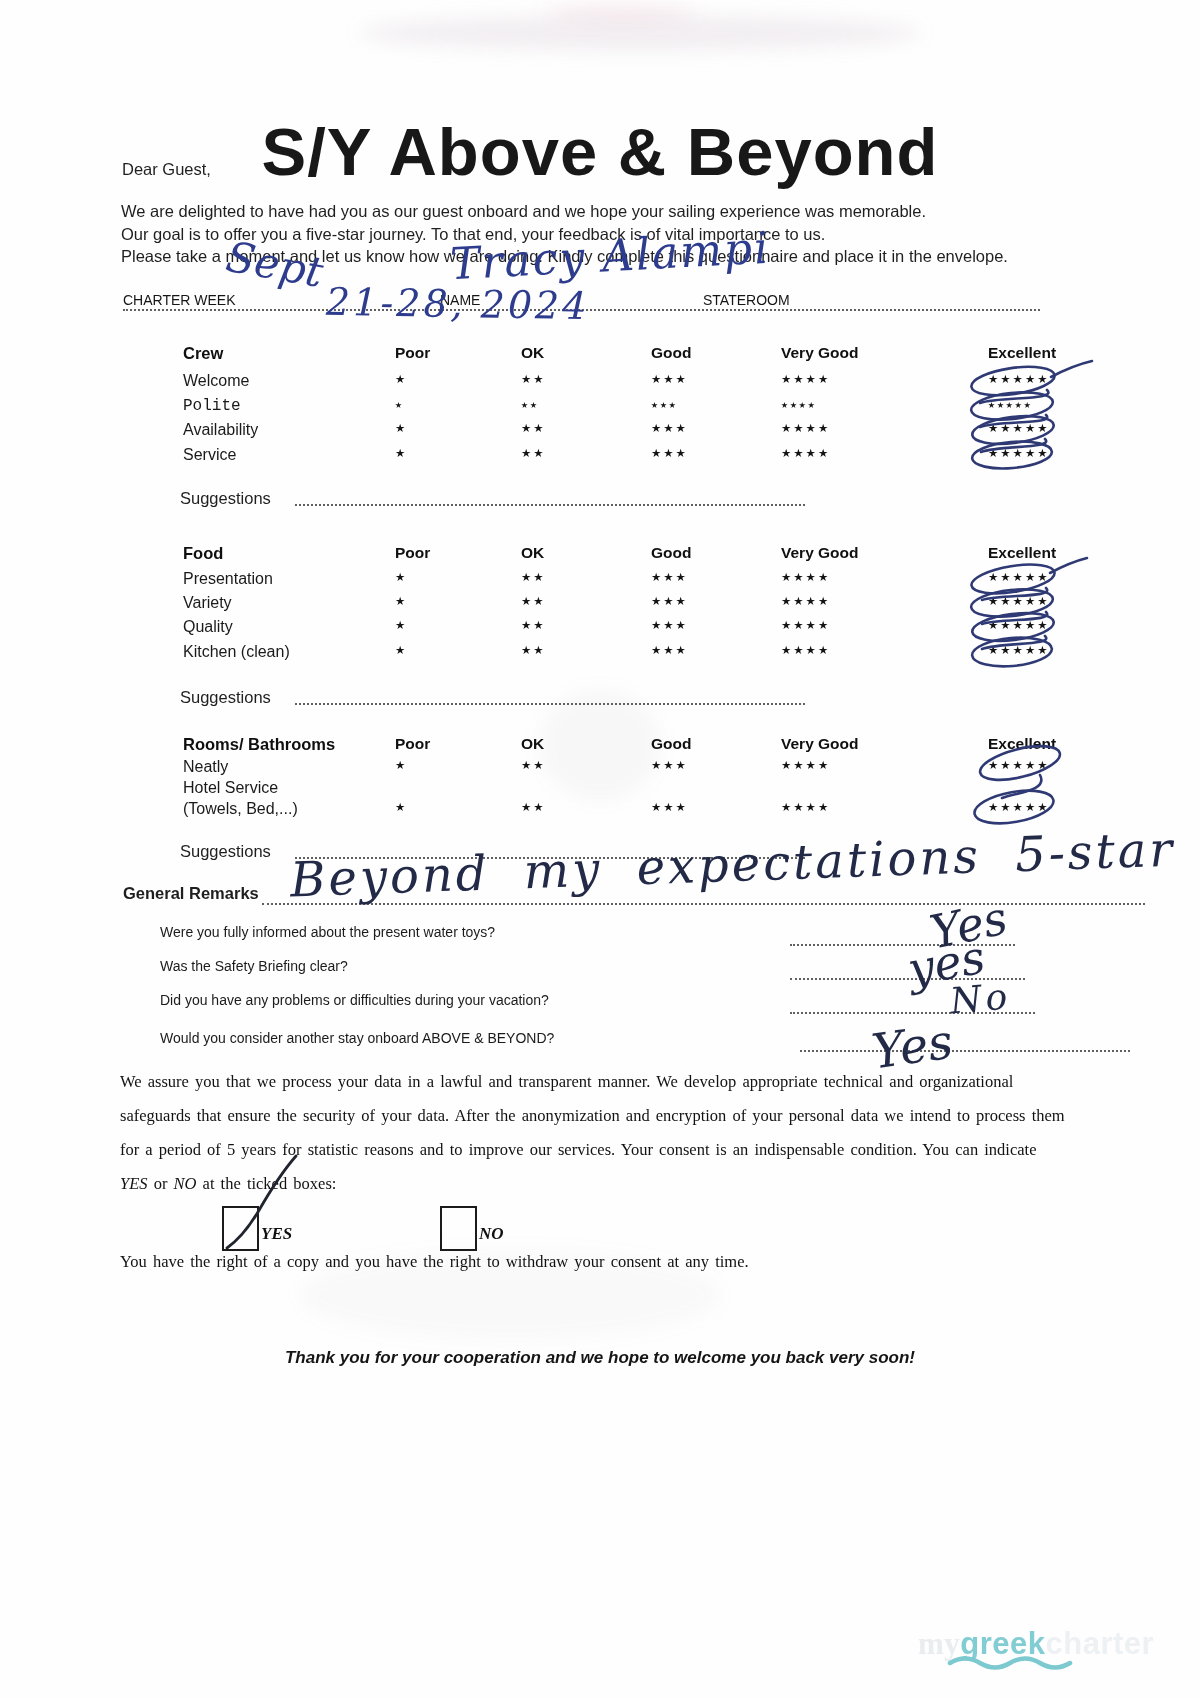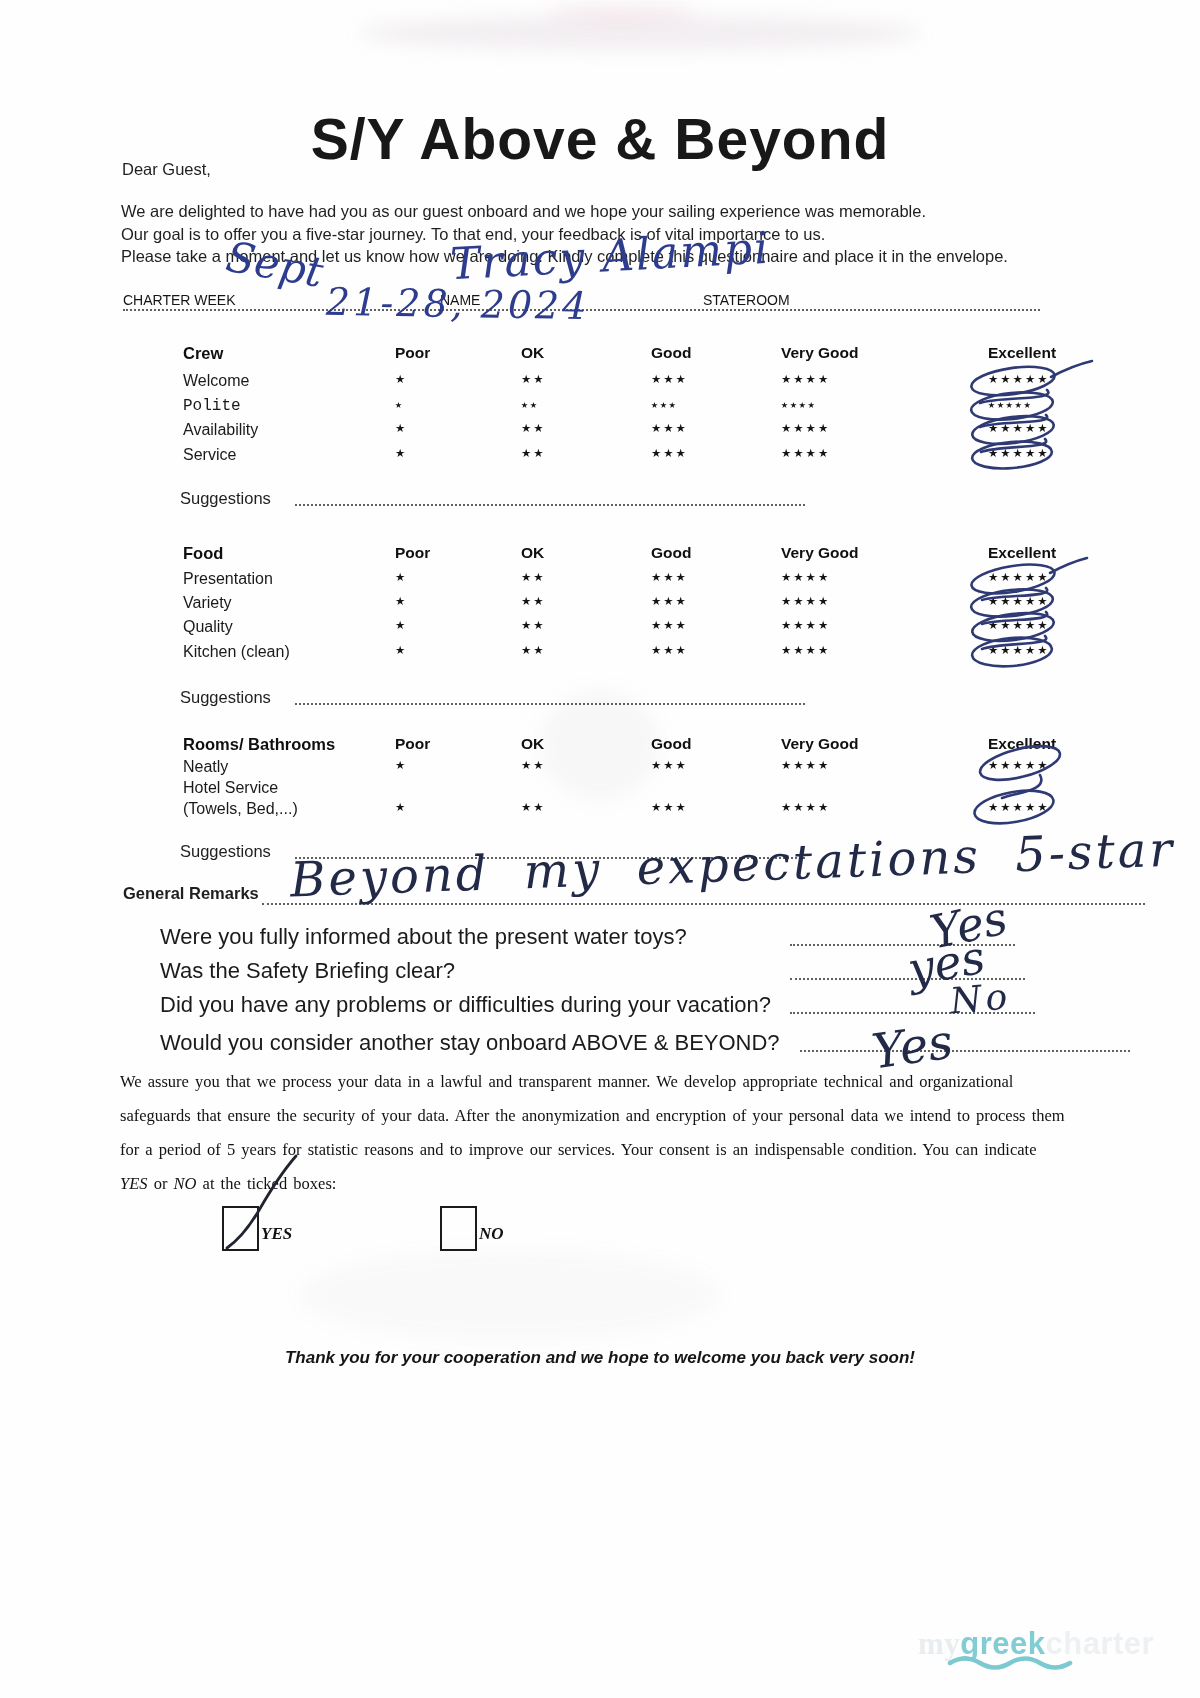--- a/index.html
+++ b/index.html
@@ -1,37 +1,37 @@
 <!DOCTYPE html>
 <html><head>
 <meta charset="utf-8">
 <style>
   html,body{margin:0;padding:0;background:#9a9a9a;}
   .page{position:relative;width:1200px;height:1698px;margin:0 auto;background:#fefefe;
         font-family:"Liberation Sans",sans-serif;color:#1e1e1e;overflow:hidden;}
   .blob{position:absolute;border-radius:50%;filter:blur(9px);pointer-events:none;}
   .title{position:absolute;left:0;right:0;top:68px;text-align:center;
-         font-size:57px;font-weight:bold;letter-spacing:1px;color:#181818;}
+         font-size:67px;font-weight:bold;letter-spacing:1px;color:#181818;}
   .txt{position:absolute;font-size:16.5px;color:#1f1f1f;white-space:nowrap;}
   .lbl{position:absolute;font-size:14px;color:#151515;white-space:nowrap;}
   .bold{font-weight:bold;}
   .dots{position:absolute;height:0;border-bottom:2px dotted #606060;}
   .rrow{position:absolute;left:3px;top:0;width:100%;height:22px;}
   .rl{position:absolute;left:180px;font-size:16px;color:#1a1a1a;white-space:nowrap;}
   .sect{font-weight:bold;font-size:16.5px;color:#0f0f0f;}
   .hc{position:absolute;font-weight:bold;font-size:15.5px;color:#101010;white-space:nowrap;}
   .st{position:absolute;font-size:11.5px;letter-spacing:2px;color:#141414;white-space:nowrap;}
   .c1{left:392px}.c2{left:518px}.c3{left:648px}.c4{left:778px}.c5{left:985px}
   .ink{position:absolute;font-family:"DejaVu Serif",serif;font-style:italic;
        white-space:nowrap;pointer-events:none;}
   .ink-blue{color:#2e3c8e;}
   .ink-dark{color:#232a47;}
   .legal{position:absolute;left:120px;font-family:"Liberation Serif",serif;
          font-size:16.5px;color:#121212;white-space:nowrap;word-spacing:2px;}
-  .q{position:absolute;left:160px;font-size:22px;color:#1b1b1b;white-space:nowrap;}
+  .q{position:absolute;left:160px;font-size:14px;color:#1b1b1b;white-space:nowrap;}
   .cb{position:absolute;width:33px;height:41px;border:2.5px solid #1b1b1b;background:transparent;}
   .cblabel{position:absolute;font-family:"Liberation Serif",serif;font-style:italic;
            font-weight:bold;font-size:17px;color:#111;}
   .closing{position:absolute;left:0;right:0;top:1348px;text-align:center;
            font-size:17px;font-weight:bold;font-style:italic;color:#151515;}
   .wm{position:absolute;left:918px;top:1626px;font-size:31px;font-weight:bold;
       letter-spacing:0.5px;white-space:nowrap;}
   .wm1{color:#e9edef;font-family:Liberation Serif, serif;}
   .wm2{color:#82ccd3;}
   .wm3{color:#eef1f3;}
@@ -203,20 +203,21 @@
   <div class="legal" style="top:1140px;">for a period of 5 years for statistic reasons and to improve our services. Your consent is an indispensable condition. You can indicate</div>
   <div class="legal" style="top:1174px;">
     <span style="font-style:italic;">YES</span><span> or </span><span style="font-style:italic;">NO</span><span> at the ticked boxes:</span>
   </div>
 
   <div class="cb" style="left:222px;top:1206px;"></div>
   <span class="cblabel" style="left:261px;top:1224px;">YES</span>
   <div class="cb" style="left:440px;top:1206px;"></div>
   <span class="cblabel" style="left:479px;top:1224px;">NO</span>
 
+  <div class="legal" style="top:1252px;">You have the right of a copy and you have the right to withdraw your consent at any time.</div>
 
   <div class="closing">Thank you for your cooperation and we hope to welcome you back very soon!</div>
 
   <div class="wm">
     <span class="wm1">my</span><span class="wm2">greek</span><span class="wm3">charter</span>
   </div>
 
   <svg class="overlay" width="1200" height="1698" viewBox="0 0 1200 1698">
     <g fill="none" stroke="#2f3a75" stroke-width="2.6" stroke-linecap="round">
 

